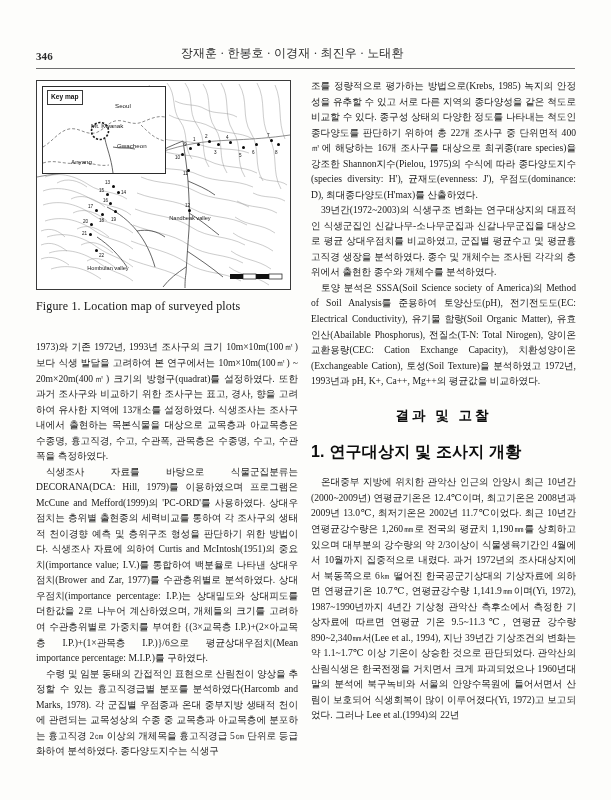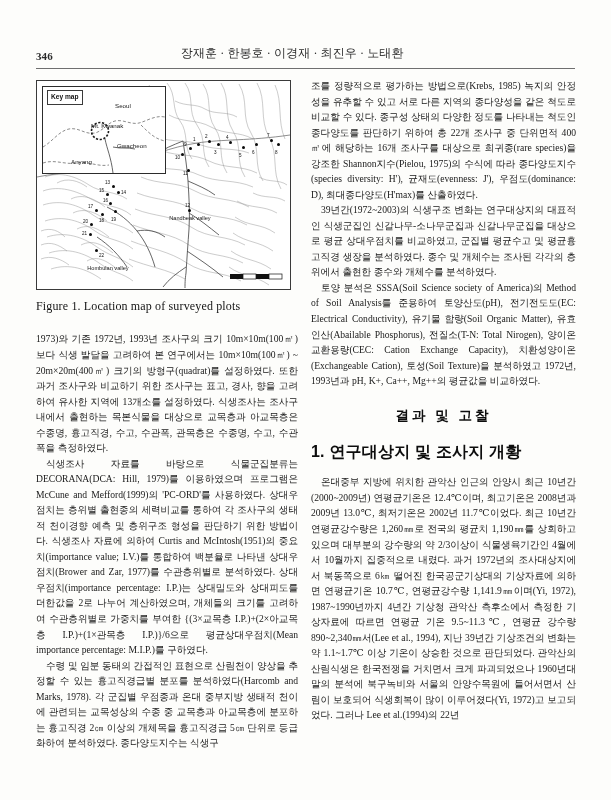--- a/index.html
+++ b/index.html
@@ -364,21 +364,21 @@
           <rect x="0" y="4" width="13" height="5" fill="#111"></rect>
           <rect x="13" y="4" width="13" height="5" fill="#fff" stroke="#111" stroke-width="0.7"></rect>
           <rect x="26" y="4" width="13" height="5" fill="#111"></rect>
           <rect x="39" y="4" width="13" height="5" fill="#fff" stroke="#111" stroke-width="0.7"></rect>
         </svg>
       </div>
 
       <div class="figcap">Figure 1. Location map of surveyed plots</div>
     </div>
 
-    <p class="body noindent" style="margin-top:15px;">1973)와 기존 1972년, 1993년 조사구의 크기 10m×10m(100㎡) 보다 식생 발달을 고려하여 본 연구에서는 10m×10m(100㎡) ~ 20m×20m(400㎡) 크기의 방형구(quadrat)를 설정하였다. 또한 과거 조사구와 비교하기 위한 조사구는 표고, 경사, 향을 고려하여 유사한 지역에 13개소를 설정하였다. 식생조사는 조사구 내에서 출현하는 목본식물을 대상으로 교목층과 아교목층은 수종명, 흉고직경, 수고, 수관폭, 관목층은 수종명, 수고, 수관폭을 측정하였다.</p>
+    <p class="body noindent" style="margin-top:23px;">1973)와 기존 1972년, 1993년 조사구의 크기 10m×10m(100㎡) 보다 식생 발달을 고려하여 본 연구에서는 10m×10m(100㎡) ~ 20m×20m(400㎡) 크기의 방형구(quadrat)를 설정하였다. 또한 과거 조사구와 비교하기 위한 조사구는 표고, 경사, 향을 고려하여 유사한 지역에 13개소를 설정하였다. 식생조사는 조사구 내에서 출현하는 목본식물을 대상으로 교목층과 아교목층은 수종명, 흉고직경, 수고, 수관폭, 관목층은 수종명, 수고, 수관폭을 측정하였다.</p>
     <p class="body">식생조사 자료를 바탕으로 식물군집분류는 DECORANA(DCA: Hill, 1979)를 이용하였으며 프로그램은 McCune and Mefford(1999)의 'PC-ORD'를 사용하였다. 상대우점치는 층위별 출현종의 세력비교를 통하여 각 조사구의 생태적 천이경향 예측 및 층위구조 형성을 판단하기 위한 방법이다. 식생조사 자료에 의하여 Curtis and McIntosh(1951)의 중요치(importance value; I.V.)를 통합하여 백분율로 나타낸 상대우점치(Brower and Zar, 1977)를 수관층위별로 분석하였다. 상대우점치(importance percentage: I.P.)는 상대밀도와 상대피도를 더한값을 2로 나누어 계산하였으며, 개체들의 크기를 고려하여 수관층위별로 가중치를 부여한 {(3×교목층 I.P.)+(2×아교목층 I.P.)+(1×관목층 I.P.)}/6으로 평균상대우점치(Mean importance percentage: M.I.P.)를 구하였다.</p>
     <p class="body">수령 및 임분 동태의 간접적인 표현으로 산림천이 양상을 추정할 수 있는 흉고직경급별 분포를 분석하였다(Harcomb and Marks, 1978). 각 군집별 우점종과 온대 중부지방 생태적 천이에 관련되는 교목성상의 수종 중 교목층과 아교목층에 분포하는 흉고직경 2㎝ 이상의 개체목을 흉고직경급 5㎝ 단위로 등급화하여 분석하였다. 종다양도지수는 식생구</p>
   </div>
 
   <div class="col col-right">
     <p class="body noindent">조를 정량적으로 평가하는 방법으로(Krebs, 1985) 녹지의 안정성을 유추할 수 있고 서로 다른 지역의 종다양성을 같은 척도로 비교할 수 있다. 종구성 상태의 다양한 정도를 나타내는 척도인 종다양도를 판단하기 위하여 총 22개 조사구 중 단위면적 400㎡에 해당하는 16개 조사구를 대상으로 희귀종(rare species)을 강조한 Shannon지수(Pielou, 1975)의 수식에 따라 종다양도지수(species diversity: H'), 균재도(evenness: J'), 우점도(dominance: D), 최대종다양도(H'max)를 산출하였다.</p>
     <p class="body">39년간(1972~2003)의 식생구조 변화는 연구대상지의 대표적인 식생군집인 신갈나무-소나무군집과 신갈나무군집을 대상으로 평균 상대우점치를 비교하였고, 군집별 평균수고 및 평균흉고직경 생장을 분석하였다. 종수 및 개체수는 조사된 각각의 층위에서 출현한 종수와 개체수를 분석하였다.</p>
     <p class="body">토양 분석은 SSSA(Soil Science society of America)의 Method of Soil Analysis를 준용하여 토양산도(pH), 전기전도도(EC: Electrical Conductivity), 유기물 함량(Soil Organic Matter), 유효인산(Abailable Phosphorus), 전질소(T-N: Total Nirogen), 양이온교환용량(CEC: Cation Exchange Capacity), 치환성양이온(Exchangeable Cation), 토성(Soil Texture)을 분석하였고 1972년, 1993년과 pH, K+, Ca++, Mg++의 평균값을 비교하였다.</p>
 
     <h2 class="sec">결과 및 고찰</h2>

